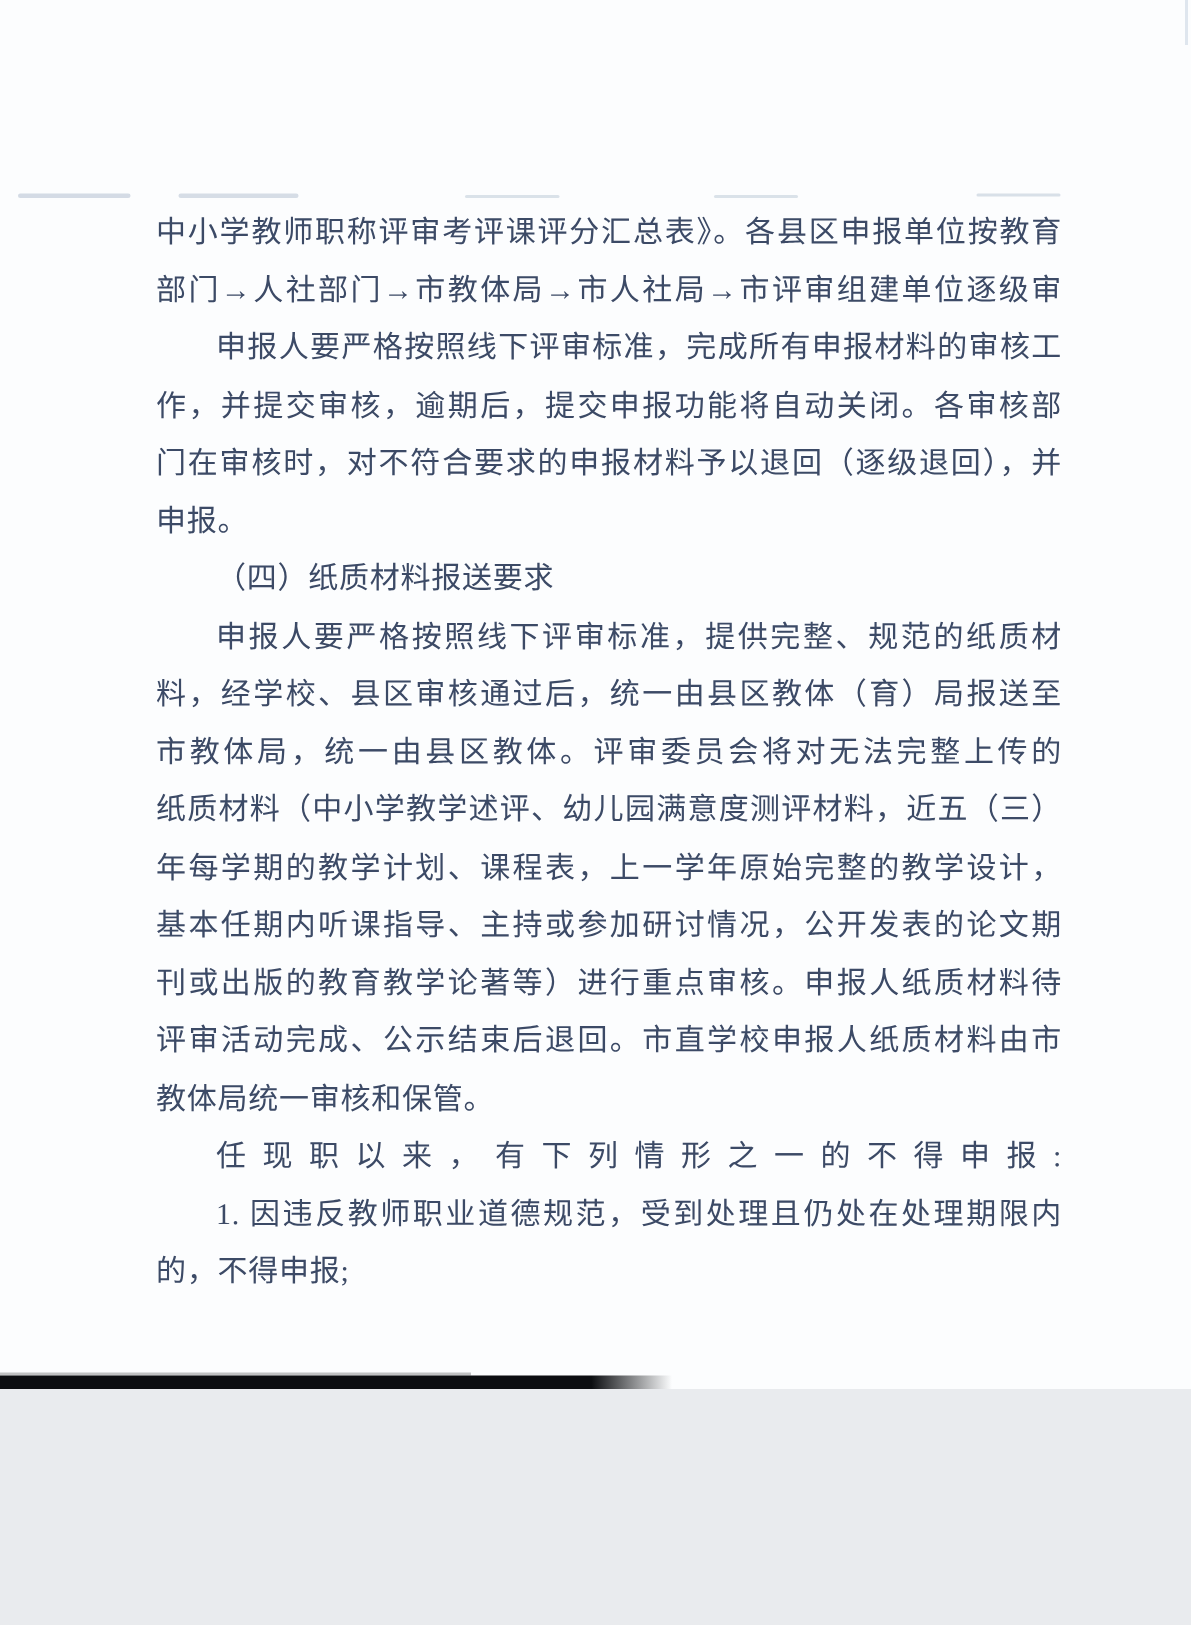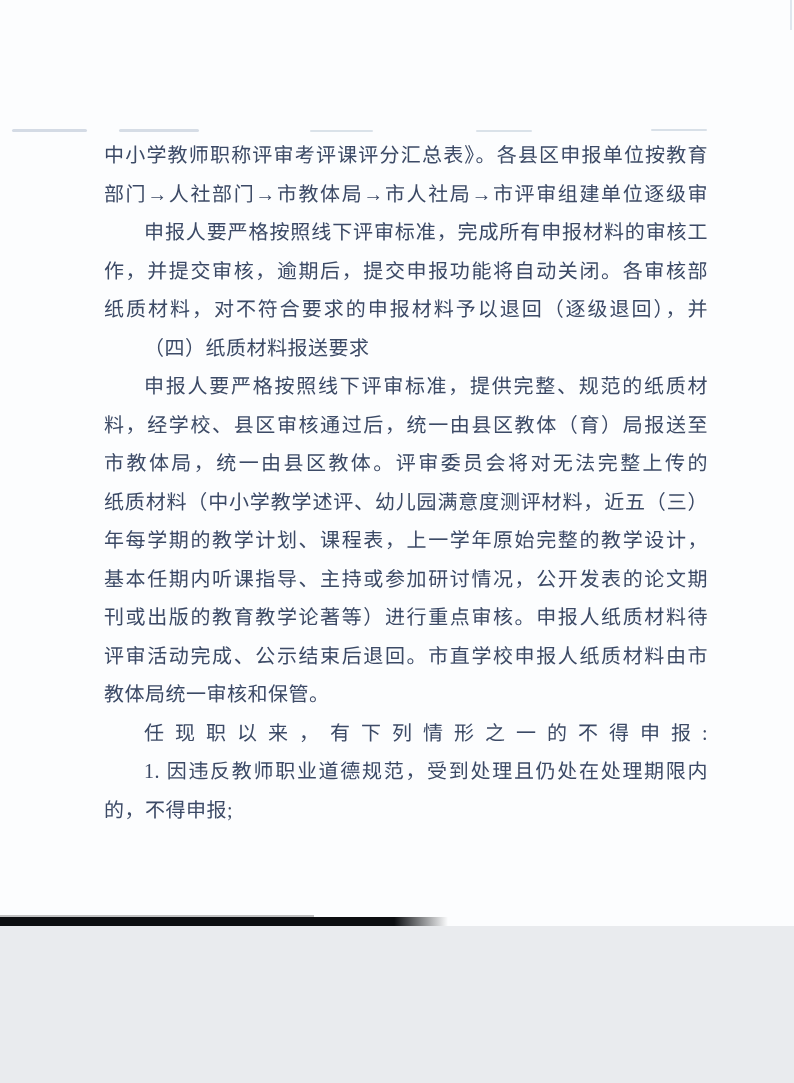--- a/index.html
+++ b/index.html
@@ -113,21 +113,22 @@
   <div class="artifact-dash dash-3"></div>
   <div class="artifact-dash dash-4"></div>
   <div class="artifact-dash dash-5"></div>
   <div class="edge-line"></div>
 
   <main class="text-block">
     <p class="line fill">中小学教师职称评审考评课评分汇总表》。各县区申报单位按教育</p>
     <p class="line fill">部门→人社部门→市教体局→市人社局→市评审组建单位逐级审</p>
     <p class="line fill indent">申报人要严格按照线下评审标准，完成所有申报材料的审核工</p>
     <p class="line fill">作，并提交审核，逾期后，提交申报功能将自动关闭。各审核部</p>
-    <p class="line fill">纸质材料，对不符合要求的申报材料予以退回（逐级退回），并</p>
+    <p class="line fill">门在审核时，对不符合要求的申报材料予以退回（逐级退回），并</p>
+    <p class="line">申报。</p>
     <p class="line indent">（四）纸质材料报送要求</p>
     <p class="line fill indent">申报人要严格按照线下评审标准，提供完整、规范的纸质材</p>
     <p class="line fill">料，经学校、县区审核通过后，统一由县区教体（育）局报送至</p>
     <p class="line fill">市教体局，统一由县区教体。评审委员会将对无法完整上传的</p>
     <p class="line fill">纸质材料（中小学教学述评、幼儿园满意度测评材料，近五（三）</p>
     <p class="line fill">年每学期的教学计划、课程表，上一学年原始完整的教学设计，</p>
     <p class="line fill">基本任期内听课指导、主持或参加研讨情况，公开发表的论文期</p>
     <p class="line fill">刊或出版的教育教学论著等）进行重点审核。申报人纸质材料待</p>
     <p class="line fill">评审活动完成、公示结束后退回。市直学校申报人纸质材料由市</p>
     <p class="line">教体局统一审核和保管。</p>

